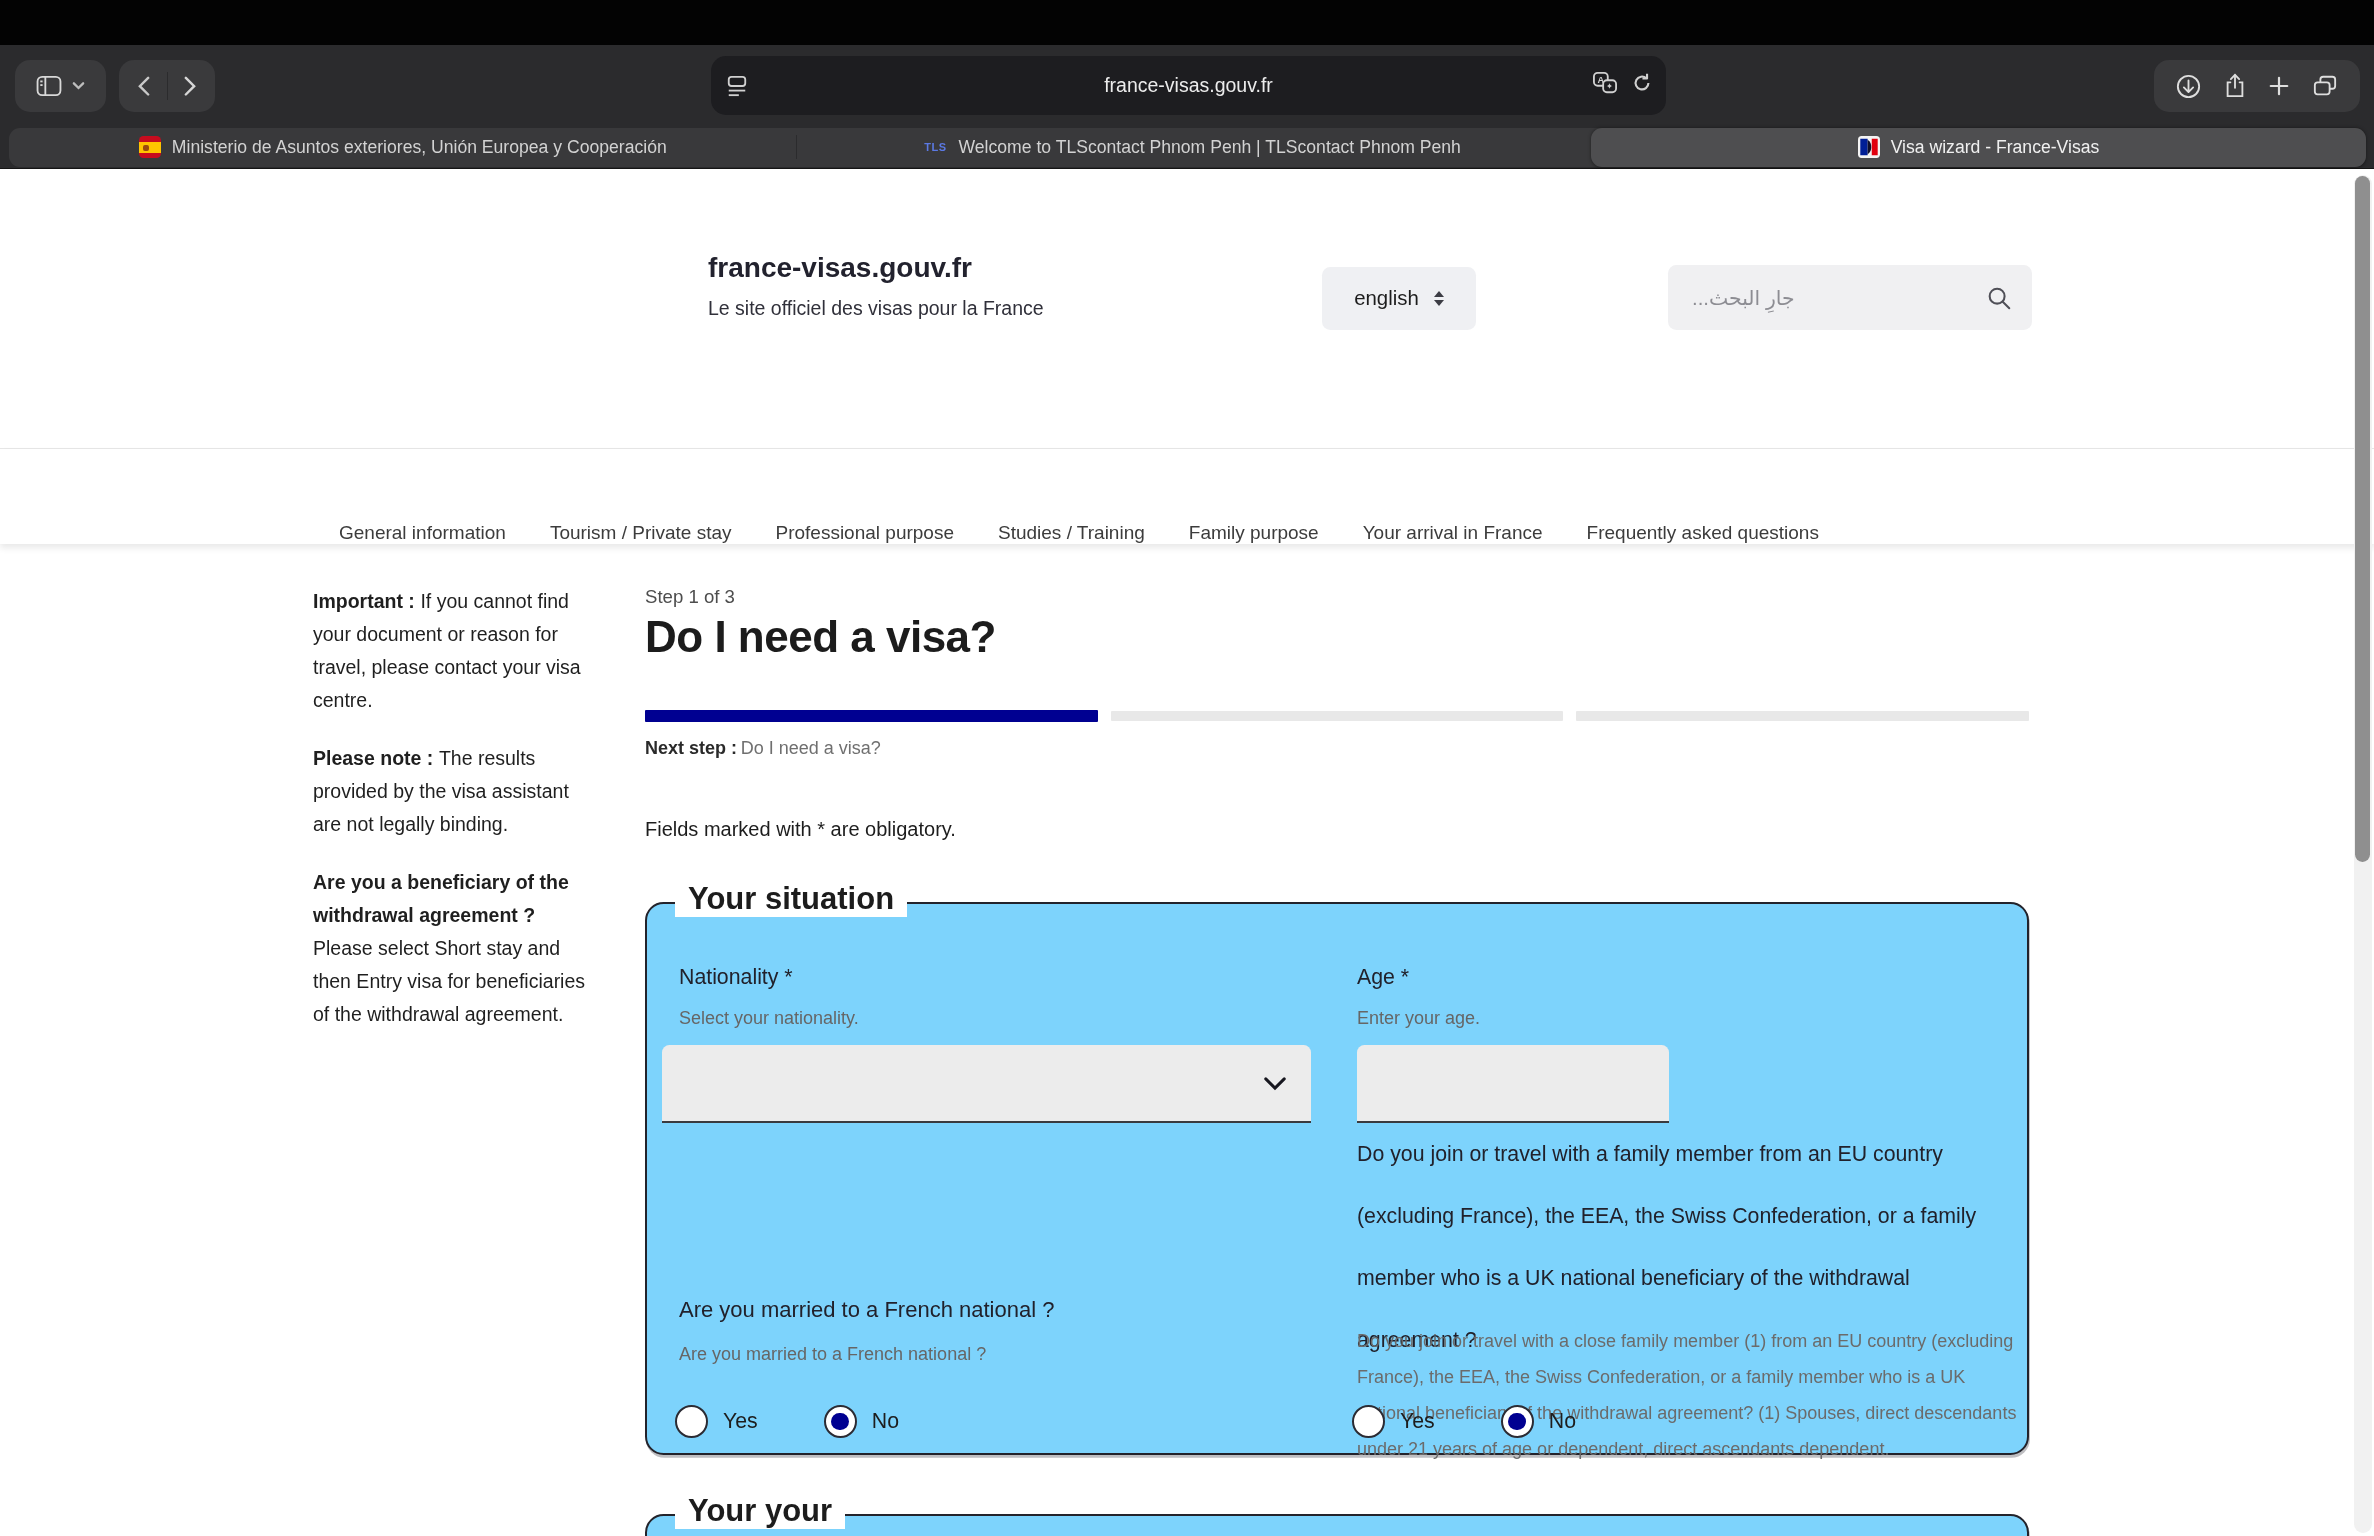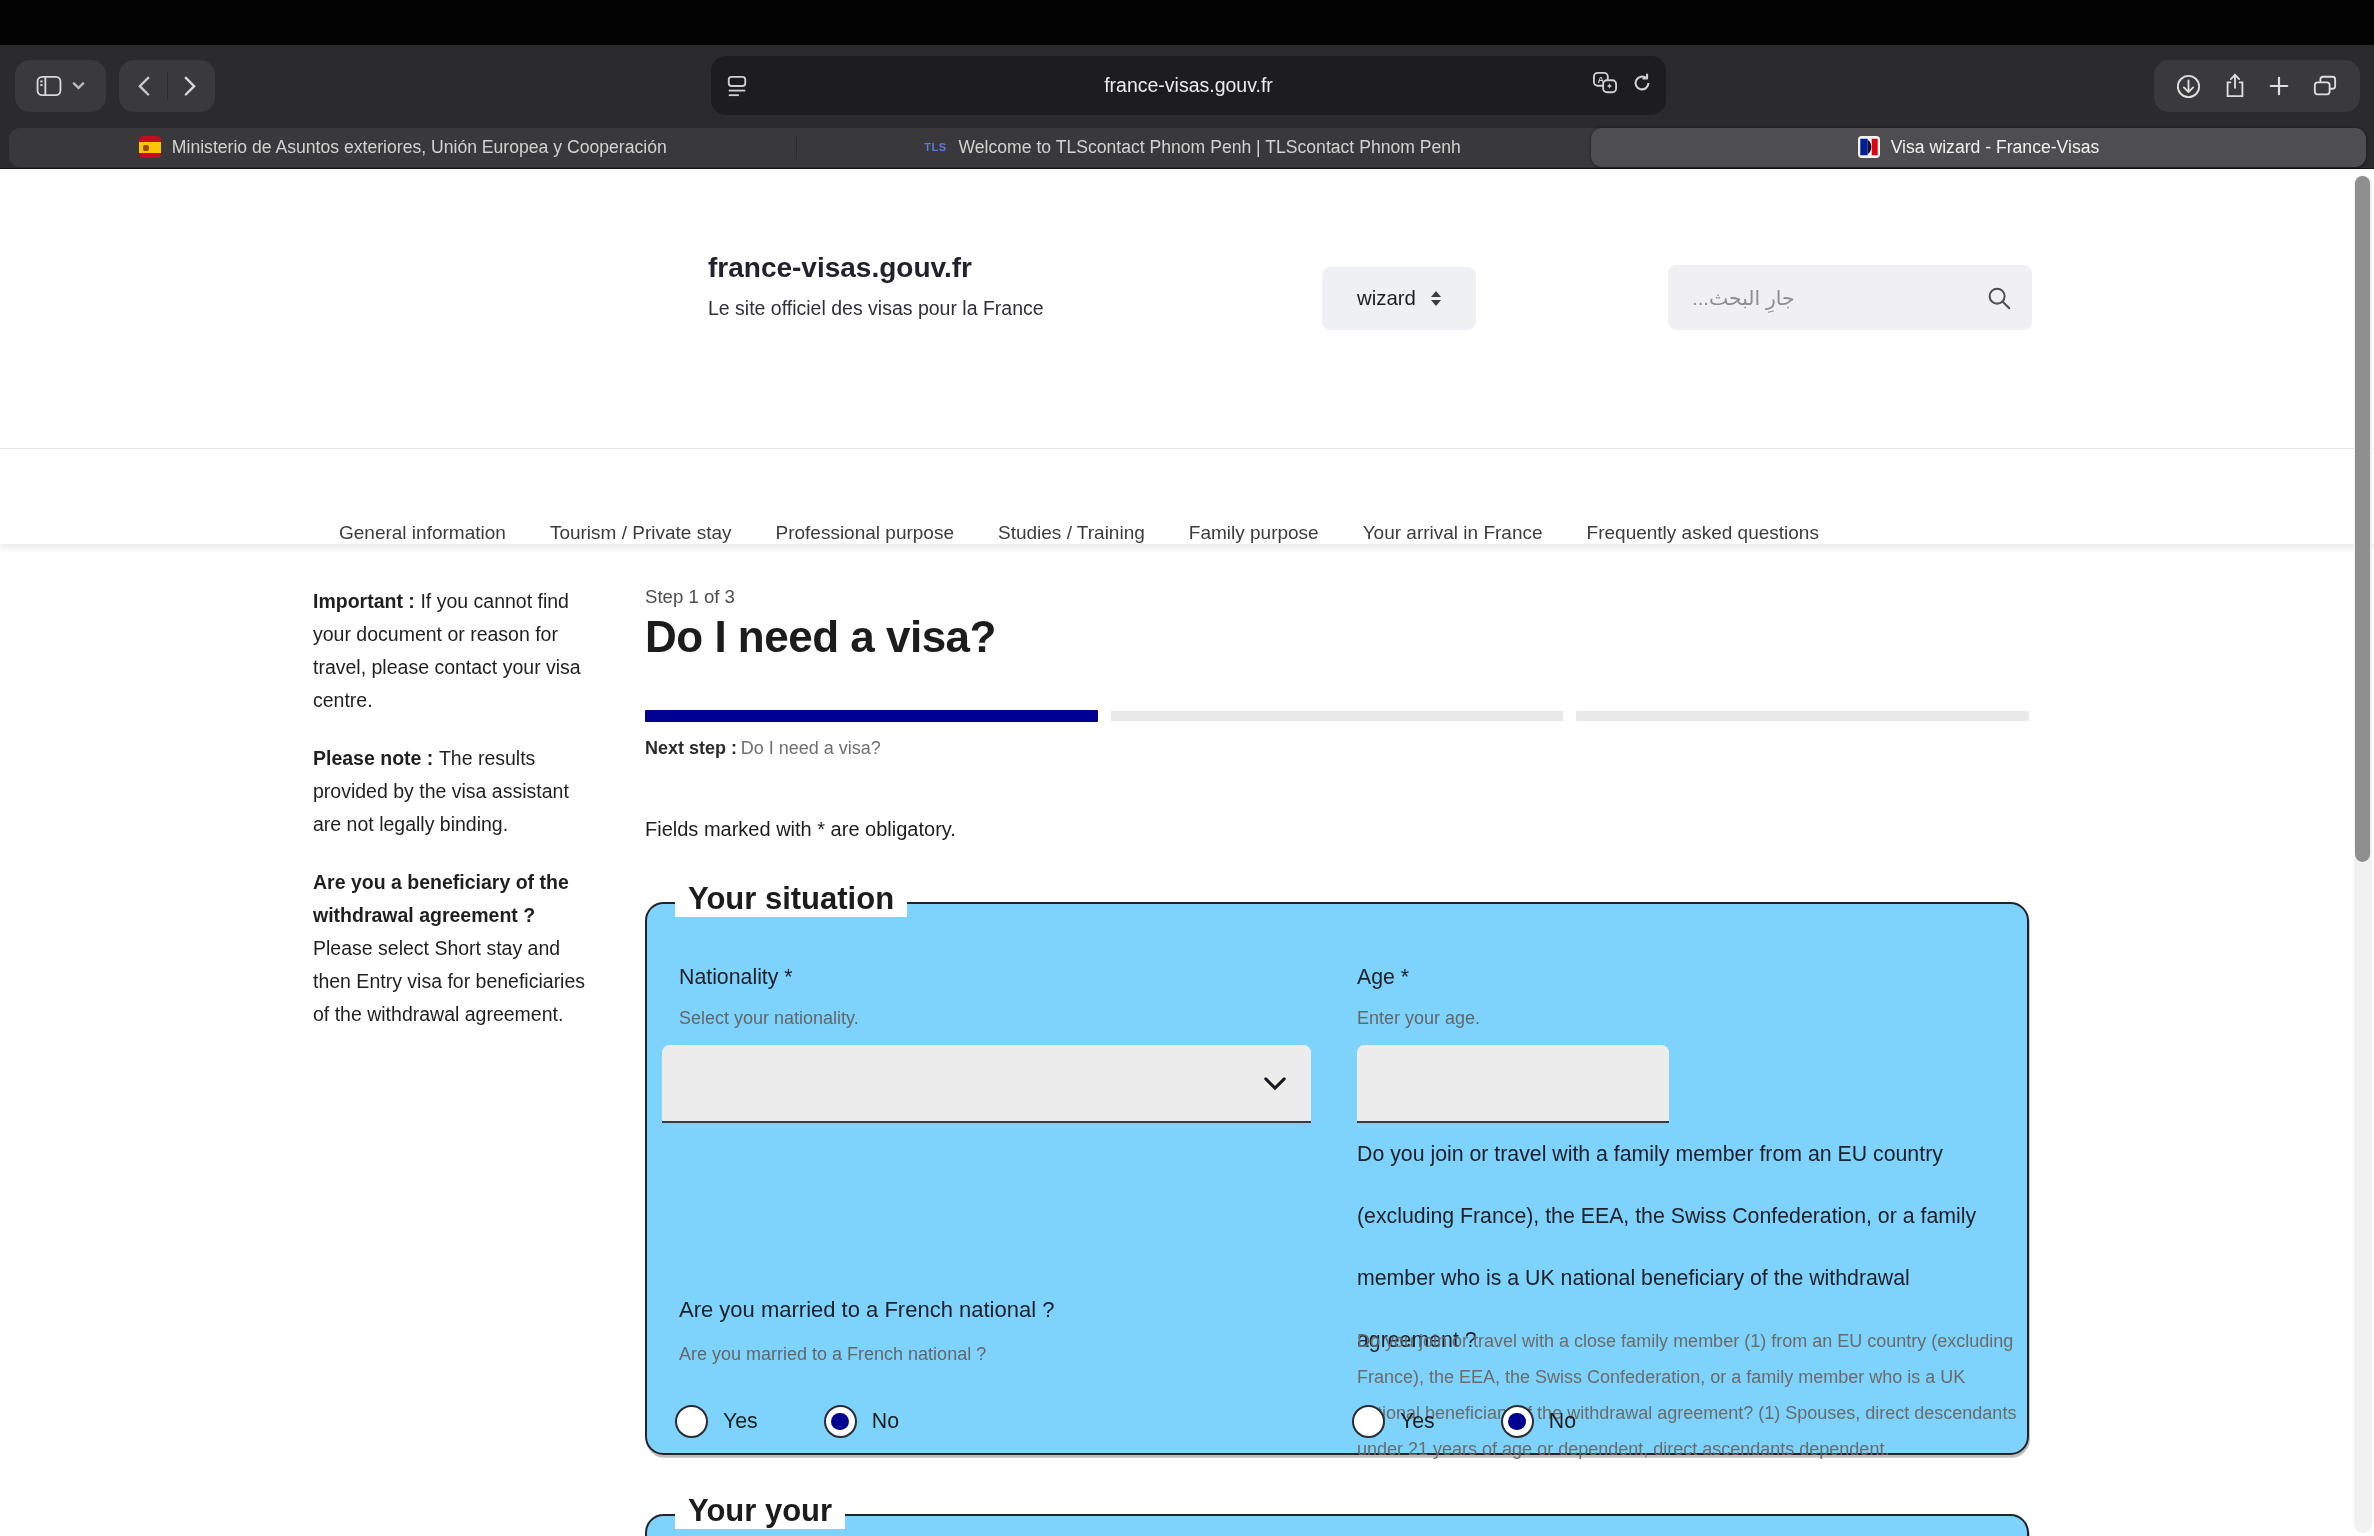--- a/index.html
+++ b/index.html
@@ -215,21 +215,21 @@
       </div>
     </div>
   </div>
 
   <div class="page">
 
     <div class="sitetitle">france-visas.gouv.fr</div>
     <div class="sitesub">Le site officiel des visas pour la France</div>
 
     <div class="langsel">
-      <span>wizard</span>
+      <span>english</span>
       <span class="sorticons">
           <span class="tri-up"></span>
           <span class="tri-dn"></span>
         </span>
     </div>
 
     <div class="searchbox">
       <span class="ph">جارِ البحث...</span>
       <span class="mag">
         <svg width="28" height="28" viewBox="0 0 30 30" fill="none" stroke="#4f4f57" stroke-width="2.2">

